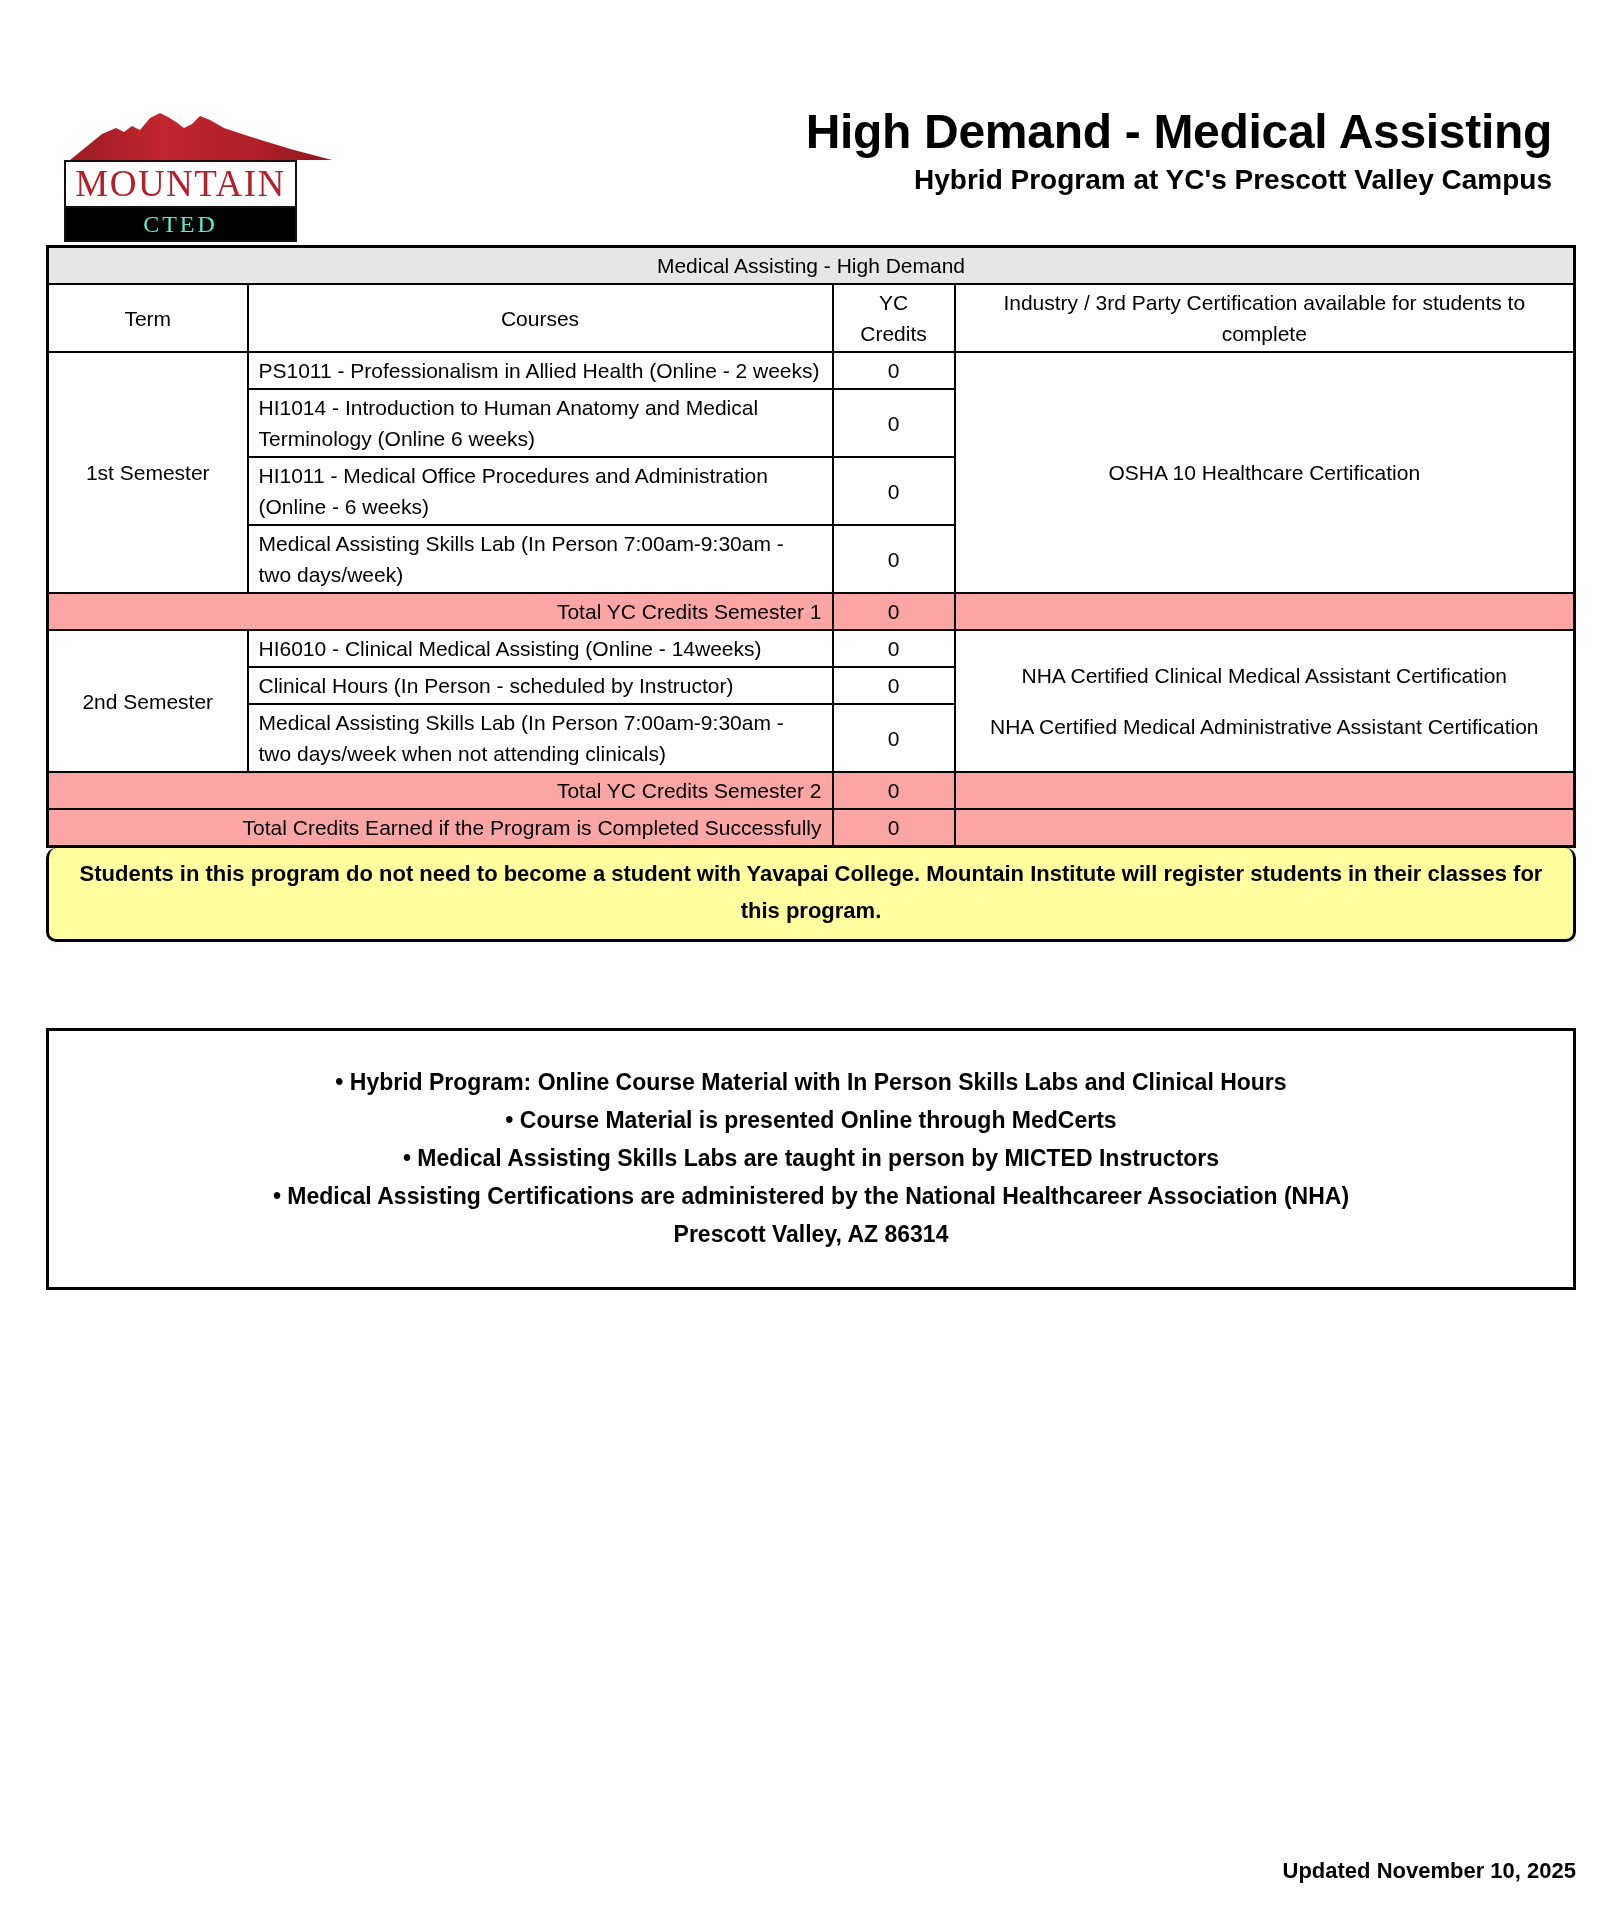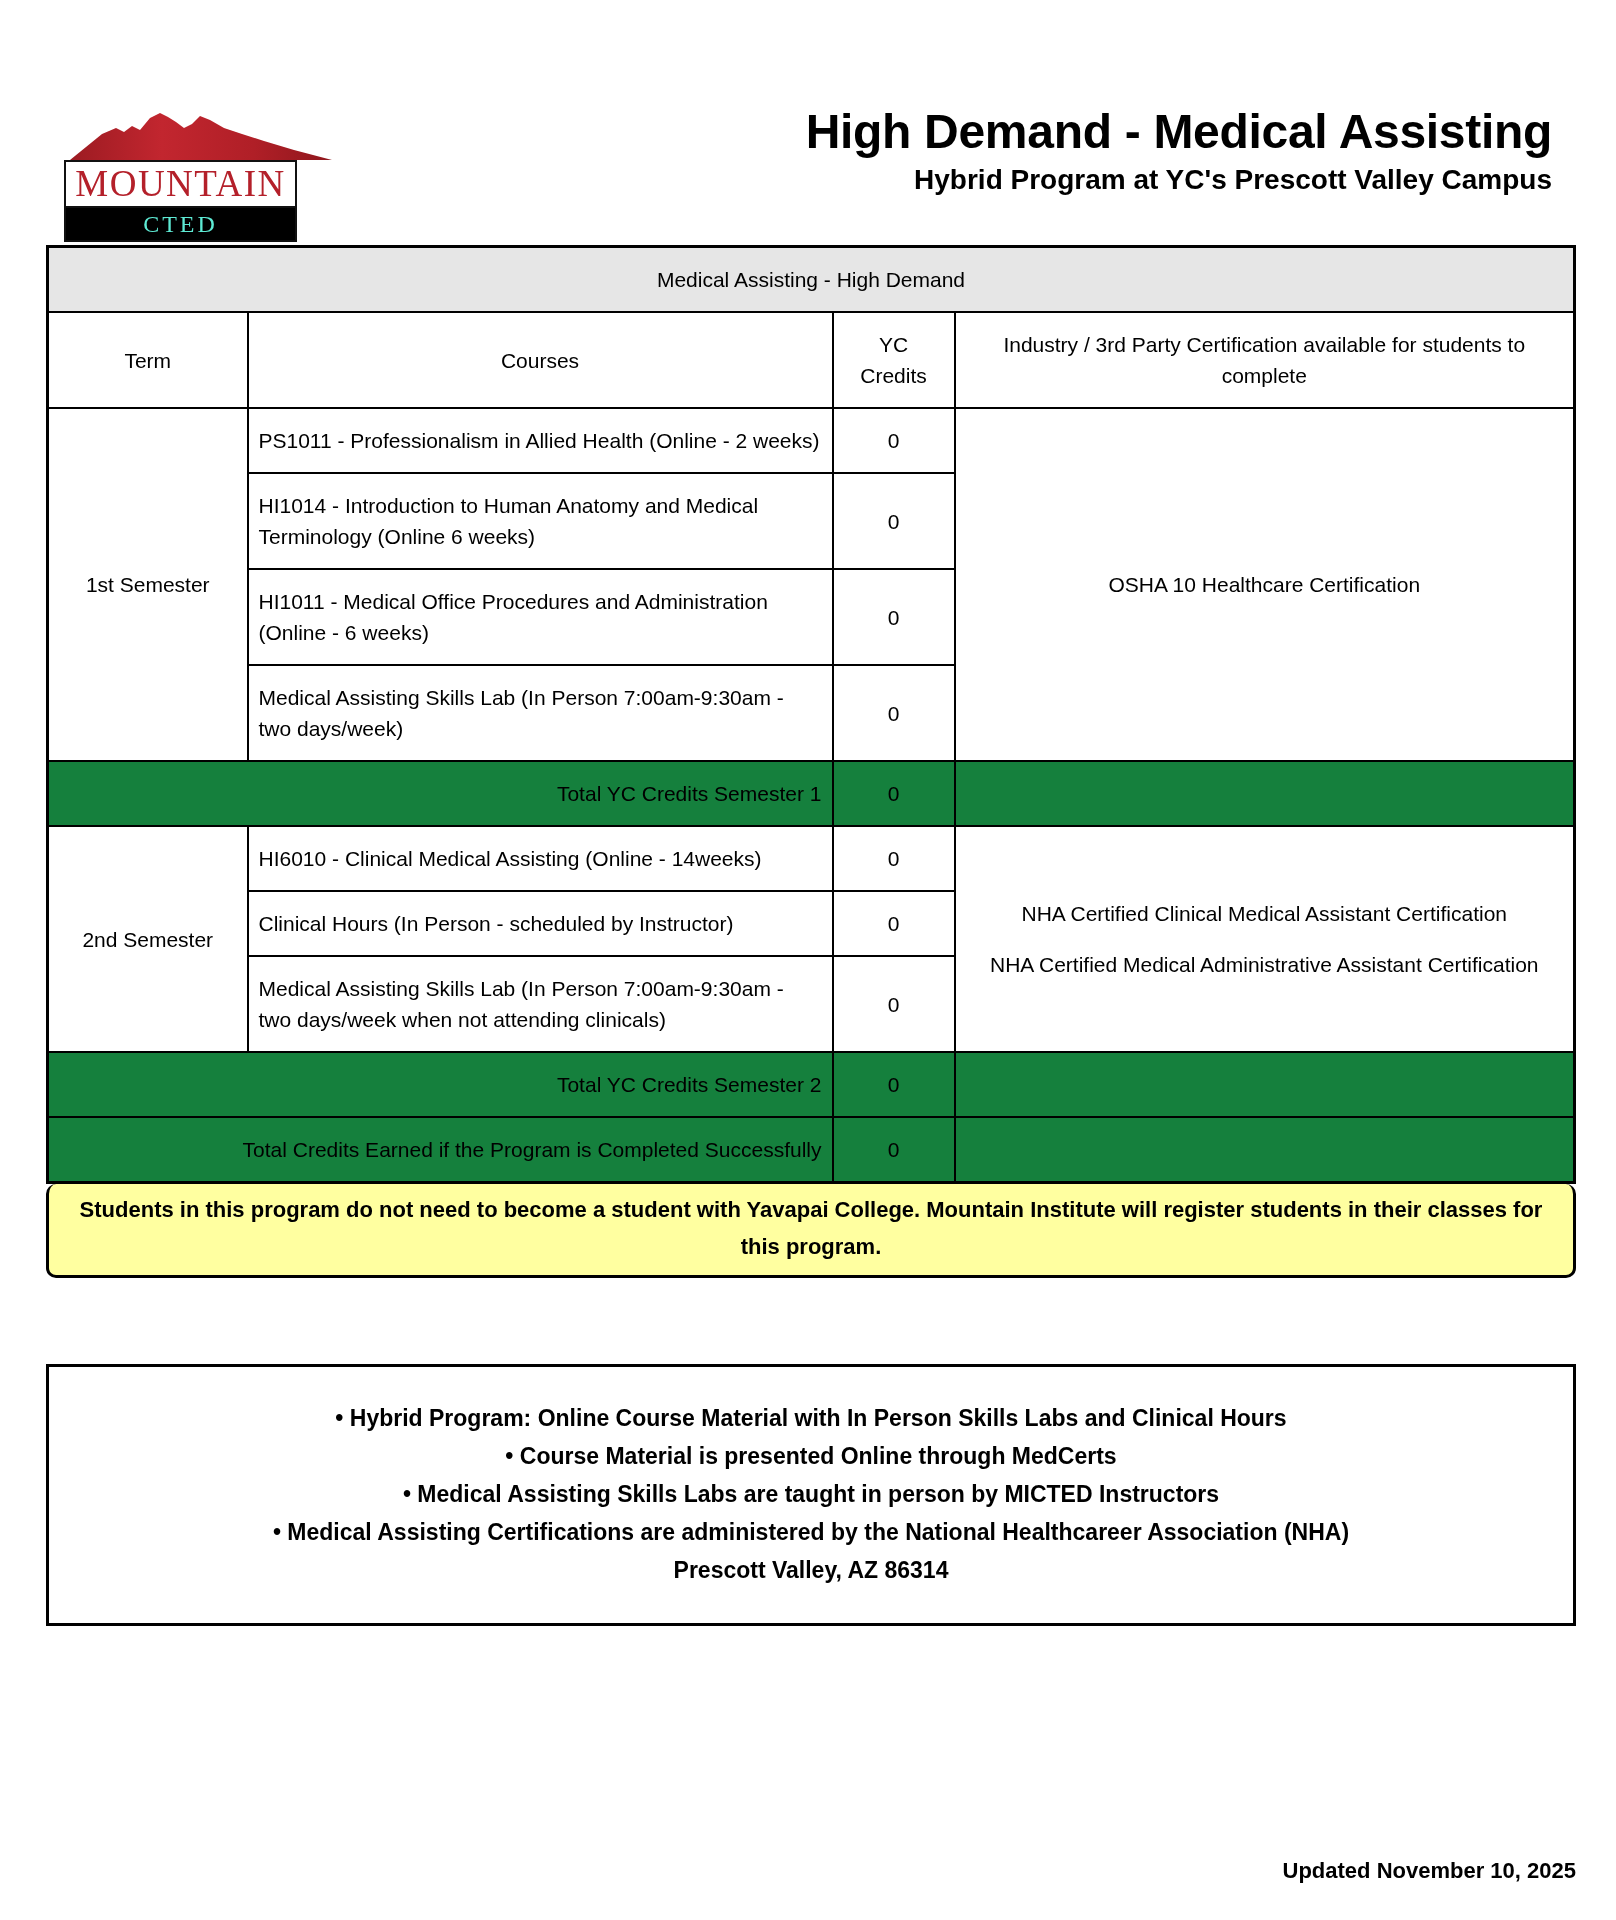--- a/index.html
+++ b/index.html
@@ -100,21 +100,21 @@
     margin: 30px 40px 0 46px;
   }
   table.main {
     width: 100%;
     border-collapse: collapse;
     table-layout: fixed;
     border: 3px solid #000000;
   }
   table.main td, table.main th {
     border: 2px solid #000000;
-    padding: 16px 10px;
+    padding: 2px 10px;
     font-size: 21px;
     line-height: 31px;
     vertical-align: middle;
     font-weight: normal;
     box-sizing: border-box;
   }
   .banner-row td {
     background: #e6e6e6;
     text-align: center;
     font-weight: bold;
@@ -146,21 +146,21 @@
     padding: 9px 10px;
   }
   .cred-cell {
     text-align: center;
   }
   .cert-cell {
     text-align: center;
     line-height: 38px;
   }
   .total-row td {
-    background: #15803d;
+    background: #fca5a5;
     font-weight: bold;
     font-family: "Liberation Sans Narrow", "Liberation Sans", sans-serif;
     font-size: 22px;
     padding: 6px 10px;
   }
   .total-label {
     text-align: right;
   }
   .total-value {
     text-align: center;

